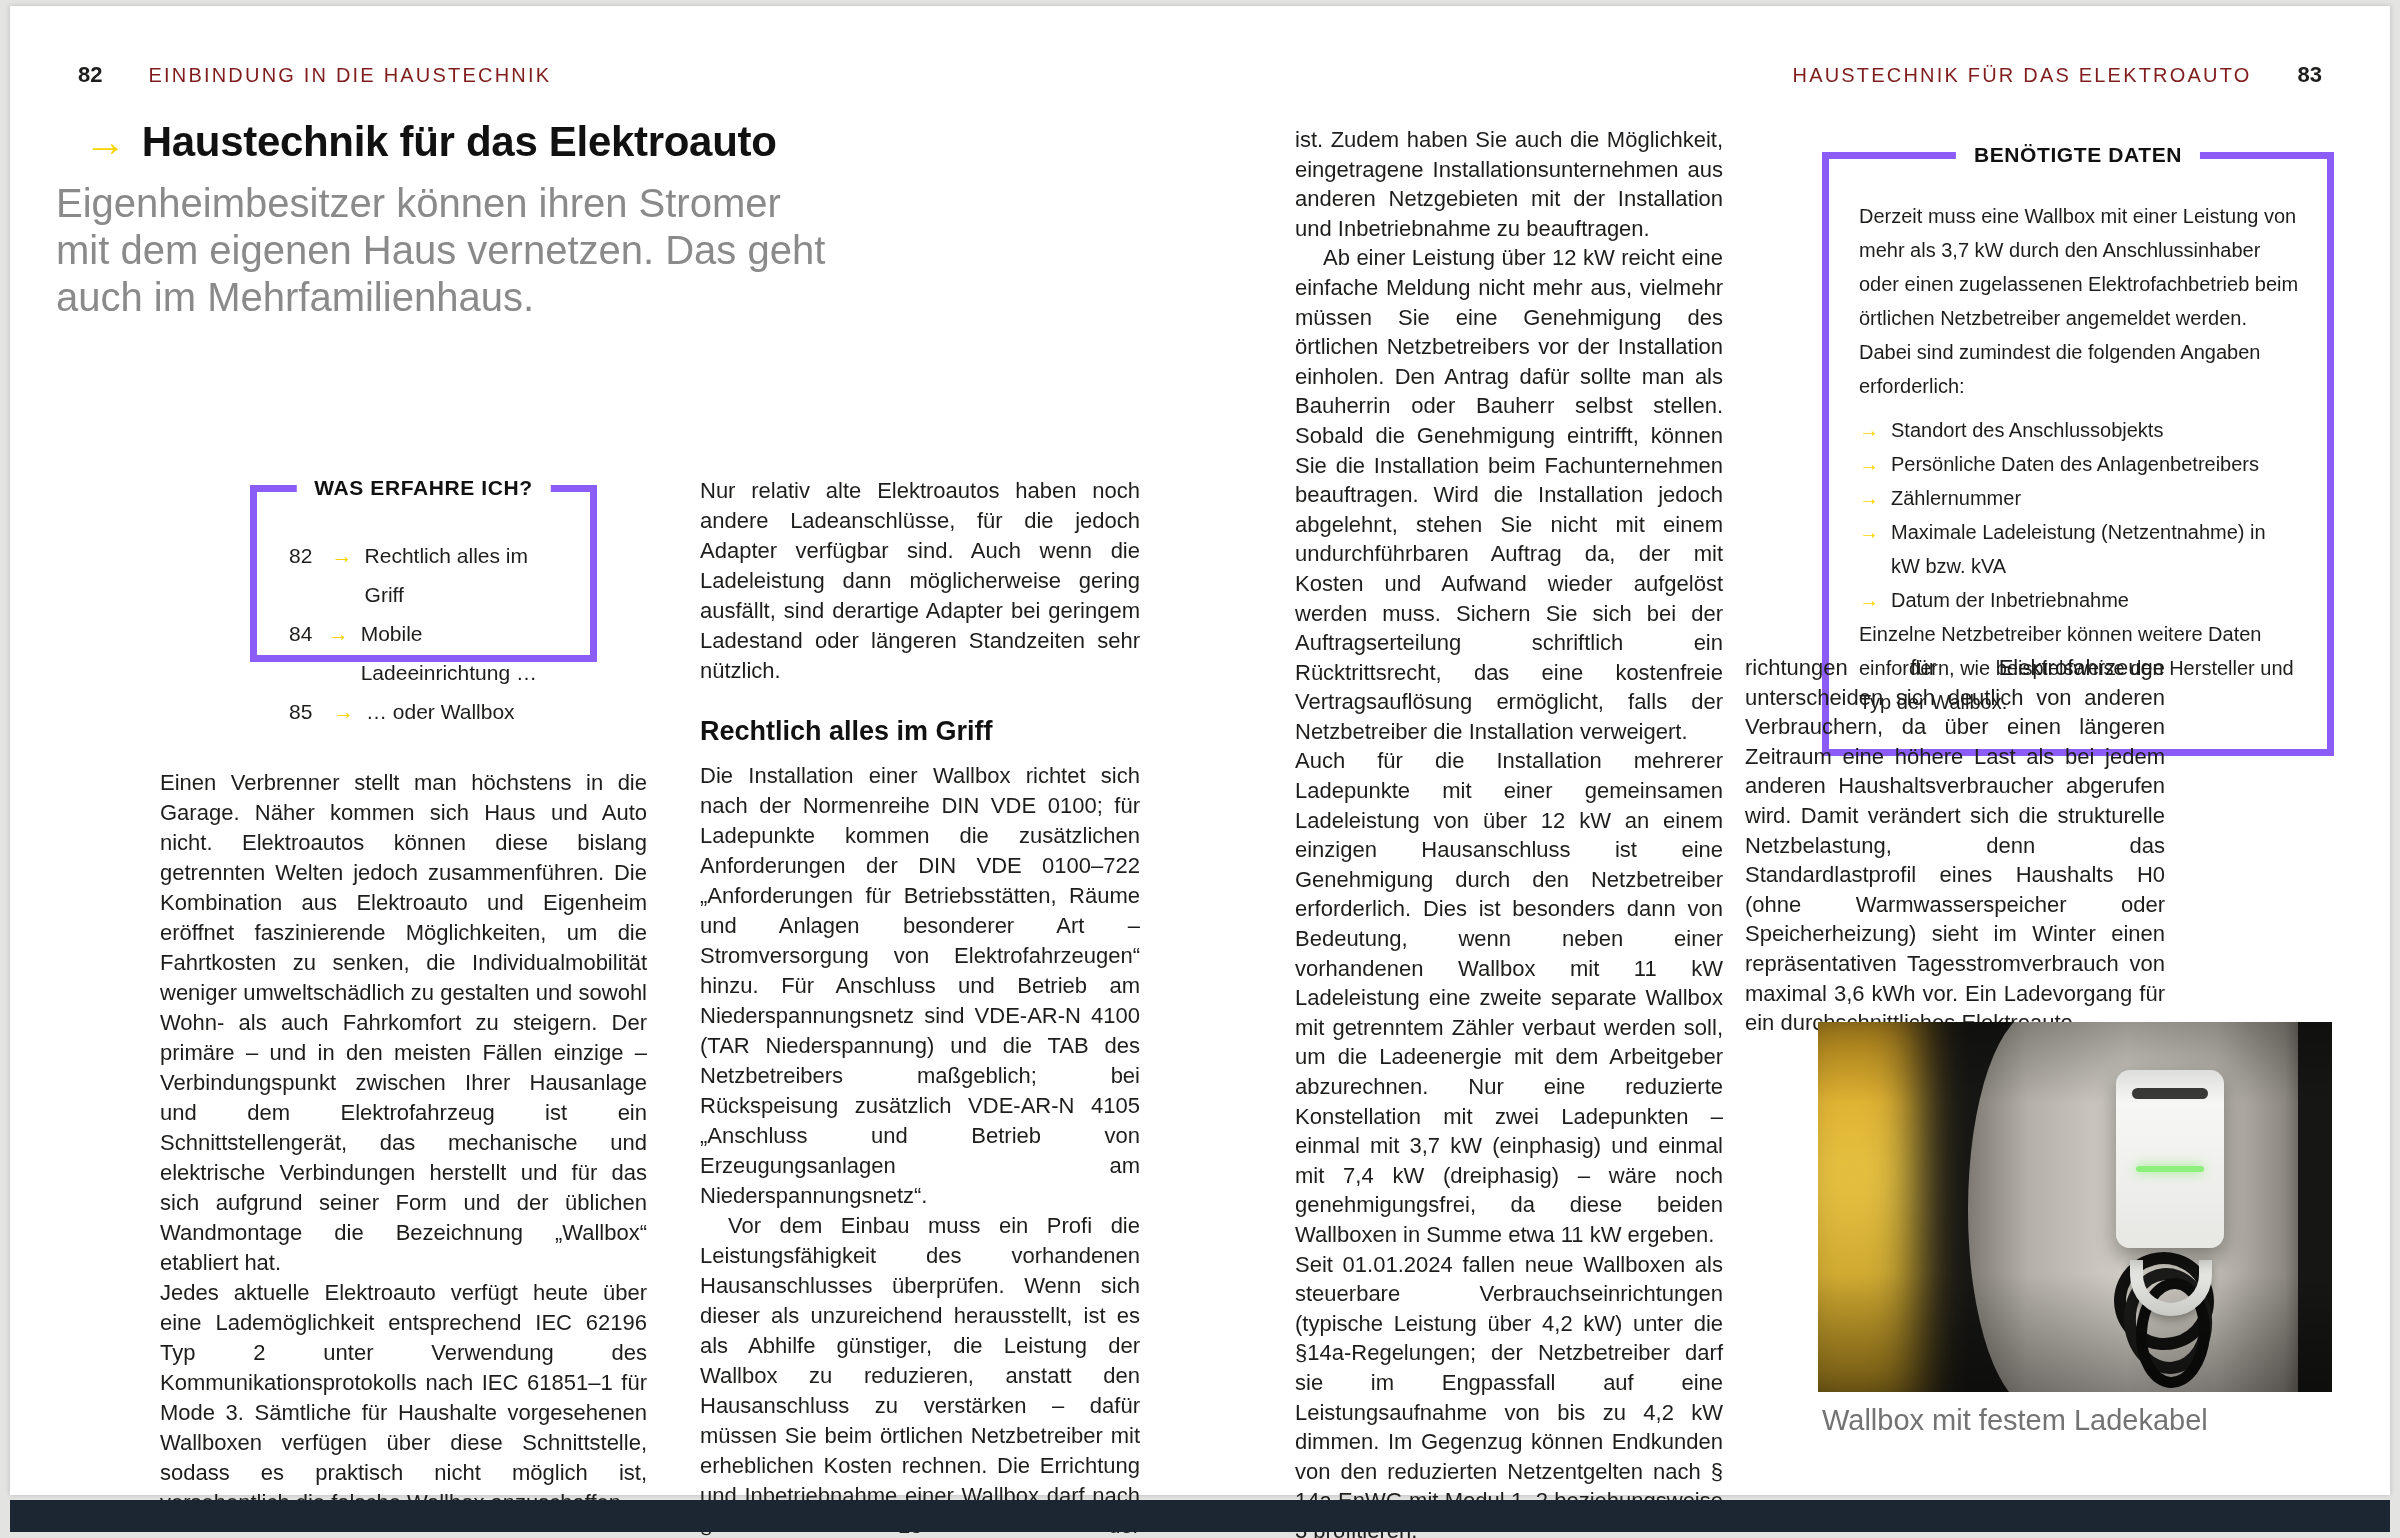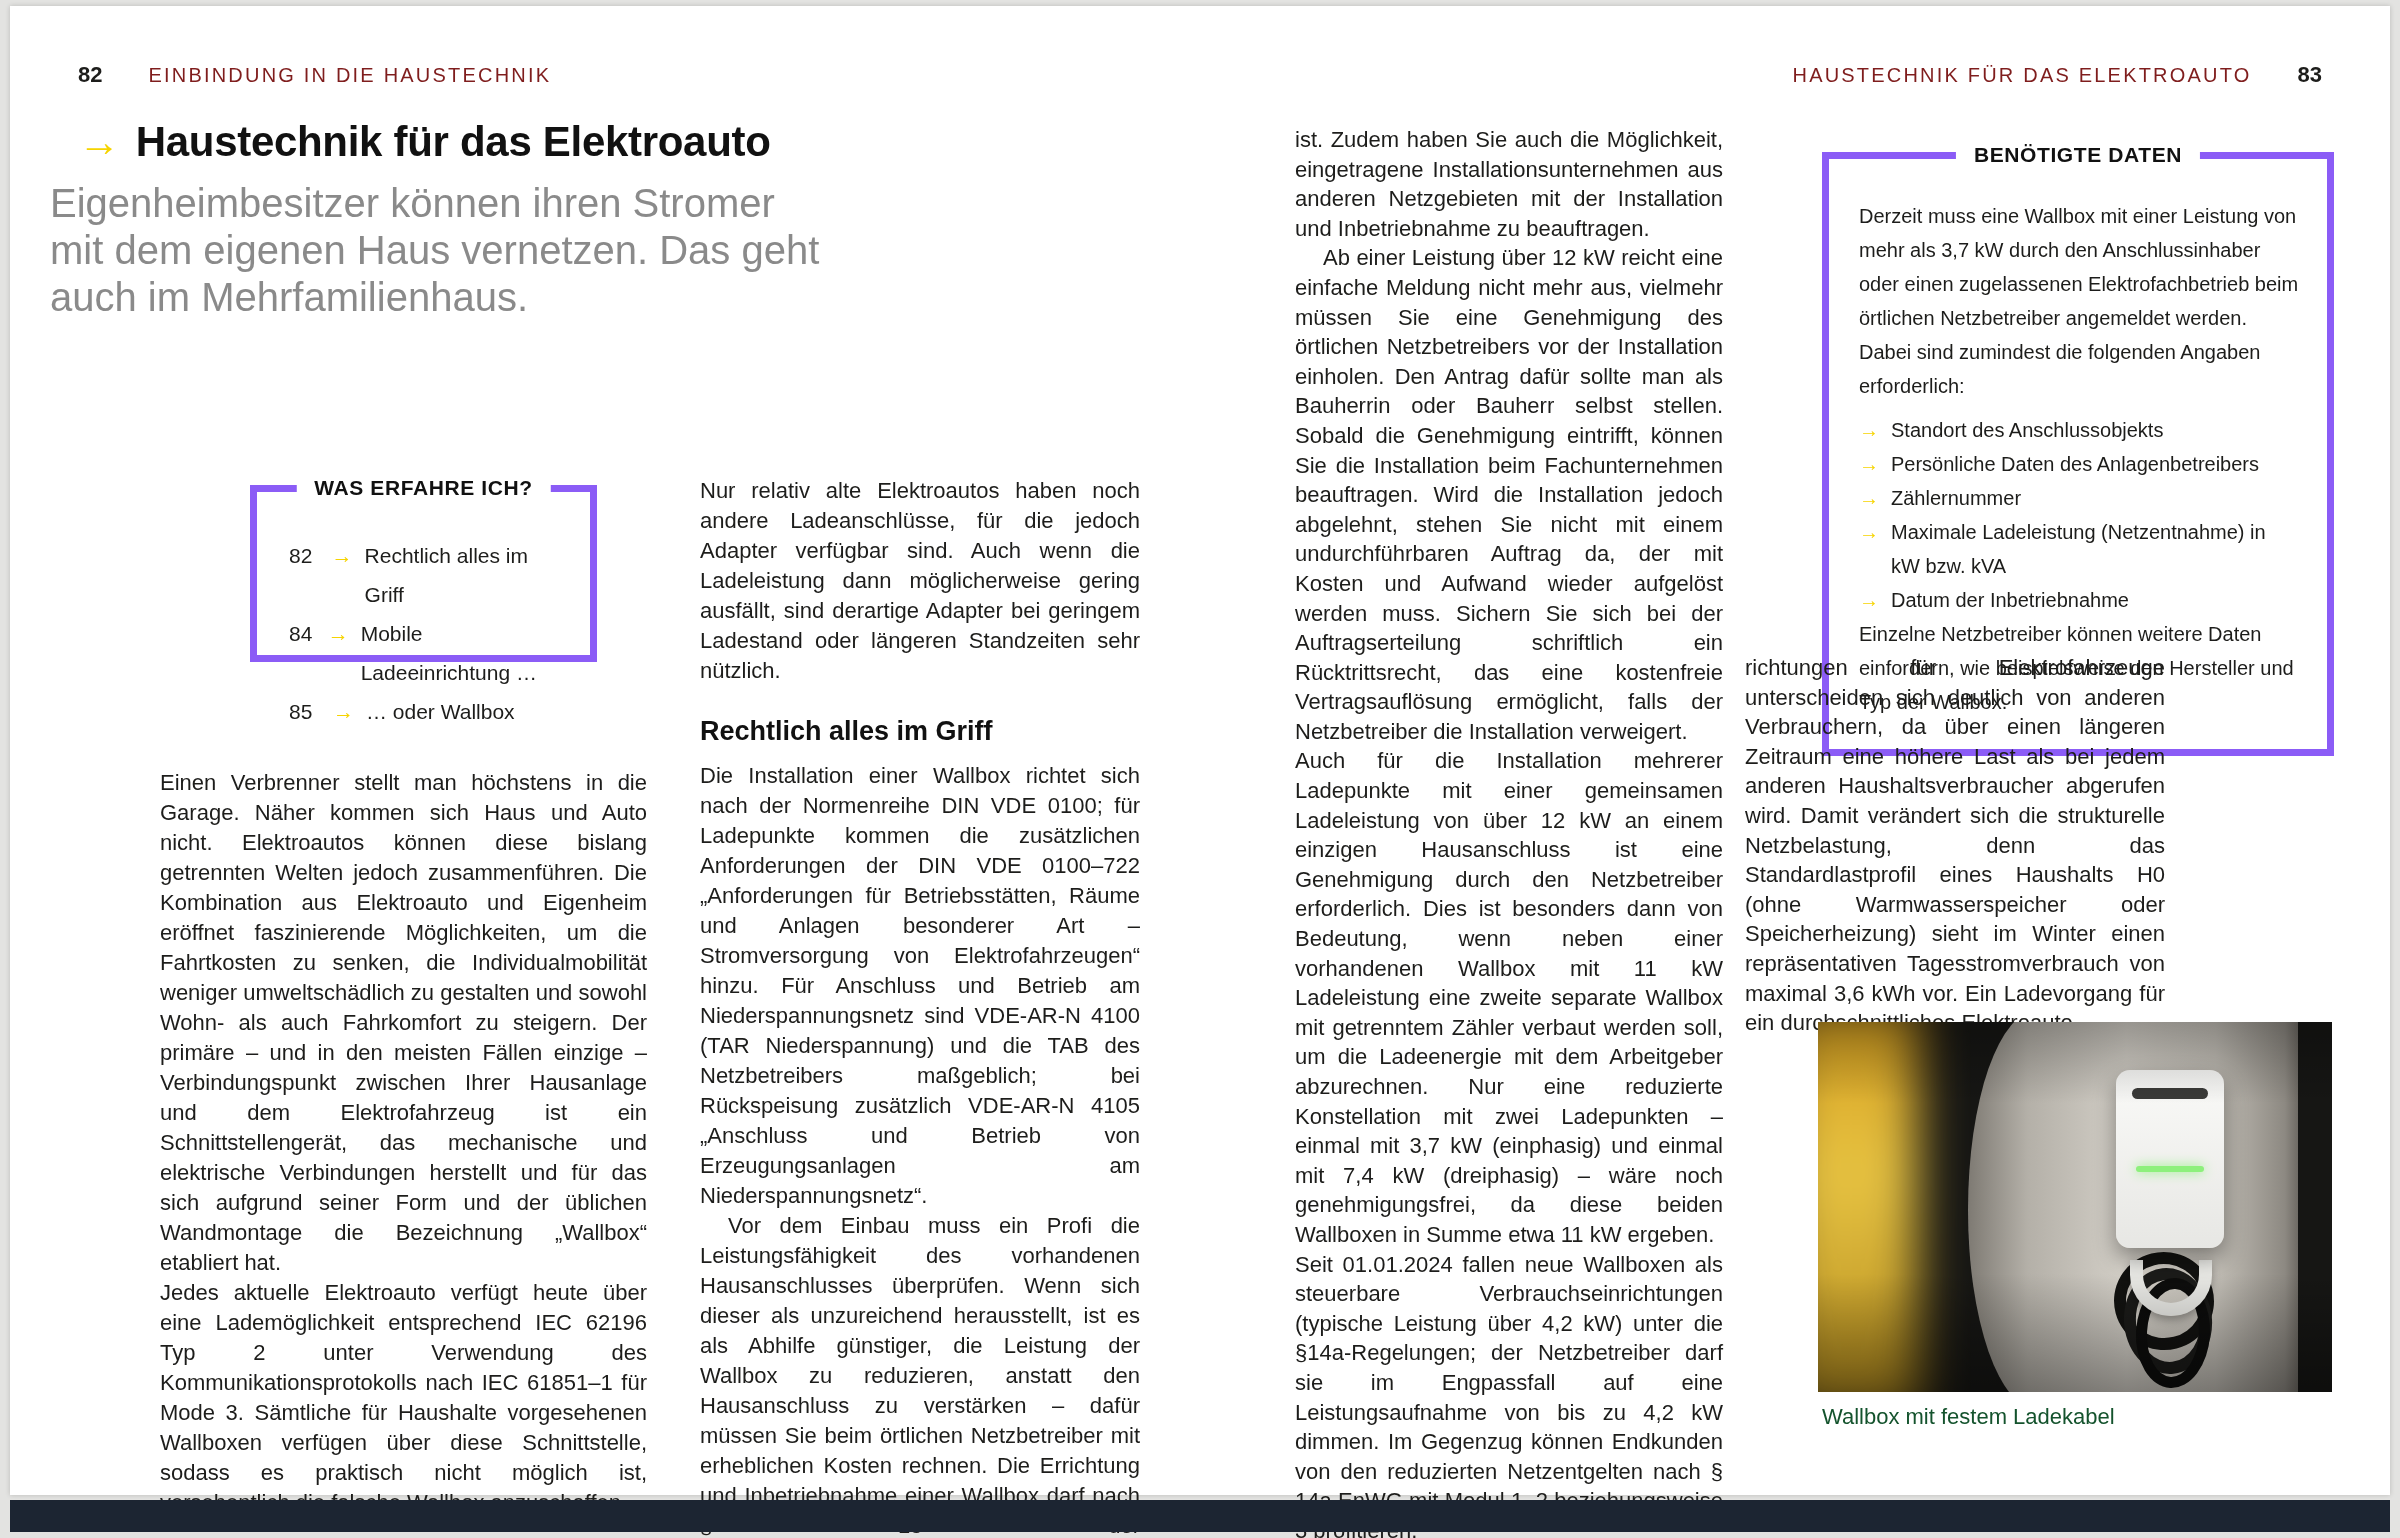--- a/index.html
+++ b/index.html
@@ -9,21 +9,21 @@
   .book-edge { position:absolute; left:10px; right:10px; top:1500px; height:32px; background:#1c2532; }
 
   
   .running-head { position:absolute; top:62px; display:flex; align-items:baseline; gap:46px; }
   .rh-left { left:78px; }
   .rh-right { right:78px; }
   .folio { font-size:22px; font-weight:bold; color:#1d1d1b; }
   .rh-title { font-size:20px; letter-spacing:2.2px; color:#7f1d1d; }
 
   
-  .headline { position:absolute; left:50px; top:118px; width:1050px; }
+  .headline { position:absolute; left:56px; top:118px; width:1050px; }
   .headline h1 { font-size:42px; font-weight:bold; color:#111; padding-left:28px; letter-spacing:-.3px; }
   .headline .arrow-big { color:#f6d400; font-weight:bold; margin-right:16px; }
   .subtitle { margin-top:14px; font-size:40px; line-height:47px; color:#8a8a8a; font-weight:400; }
   .subtitle span { display:block; }
 
   
   .ybox { position:absolute; border:7px solid #8b5cf6; background:#fff; }
   .box-legend { position:absolute; top:-16px; left:50%; transform:translateX(-50%); background:#fff; padding:0 18px; font-size:21px; font-weight:bold; letter-spacing:.6px; white-space:nowrap; color:#111; }
 
   .toc-box { left:250px; top:485px; width:347px; height:177px; padding:44px 26px 0 32px; }
@@ -57,21 +57,21 @@
     border-radius:70px 0 0 70px / 200px 0 0 200px; }
   .photo::after { content:""; position:absolute; inset:0; background:linear-gradient(180deg, rgba(0,0,0,.28) 0%, rgba(0,0,0,0) 22%, rgba(0,0,0,0) 68%, rgba(0,0,0,.38) 100%); pointer-events:none; }
   .ph-wallbox { position:absolute; left:298px; top:48px; width:108px; height:178px; background:linear-gradient(180deg,#fafaf8,#e7e7e4); border-radius:14px; box-shadow:0 10px 22px rgba(0,0,0,.38); }
   .wb-slot { position:absolute; left:16px; right:16px; top:18px; height:11px; background:#3a3a38; border-radius:6px; }
   .wb-led { position:absolute; left:20px; right:20px; top:96px; height:6px; background:#8df07c; border-radius:3px; box-shadow:0 0 12px #8df07c; }
   .ph-cable { position:absolute; border-radius:50%; }
   .cable-1 { left:296px; top:230px; width:100px; height:98px; border:12px solid #121210; transform:rotate(8deg); }
   .cable-2 { left:306px; top:246px; width:88px; height:106px; border:12px solid #1b1b19; transform:rotate(-6deg); }
   .cable-3 { left:318px; top:256px; width:74px; height:110px; border:11px solid #0d0d0c; transform:rotate(3deg); }
   .ph-hook { position:absolute; left:312px; top:238px; width:82px; height:56px; border:13px solid #e8e8e4; border-top:none; border-radius:0 0 46px 46px; box-shadow:0 4px 8px rgba(0,0,0,.3); }
-  .caption { position:absolute; left:1822px; top:1404px; font-size:22px; color:#14532d; }
+  .caption { position:absolute; left:1822px; top:1404px; font-size:29px; color:#737373; }
 </style>
 </head>
 <body>
 
 <div class="spread">
   <div class="sheet"></div>
 
   <div class="running-head rh-left">
     <span class="folio">82</span>
     <span class="rh-title">EINBINDUNG IN DIE HAUSTECHNIK</span>

